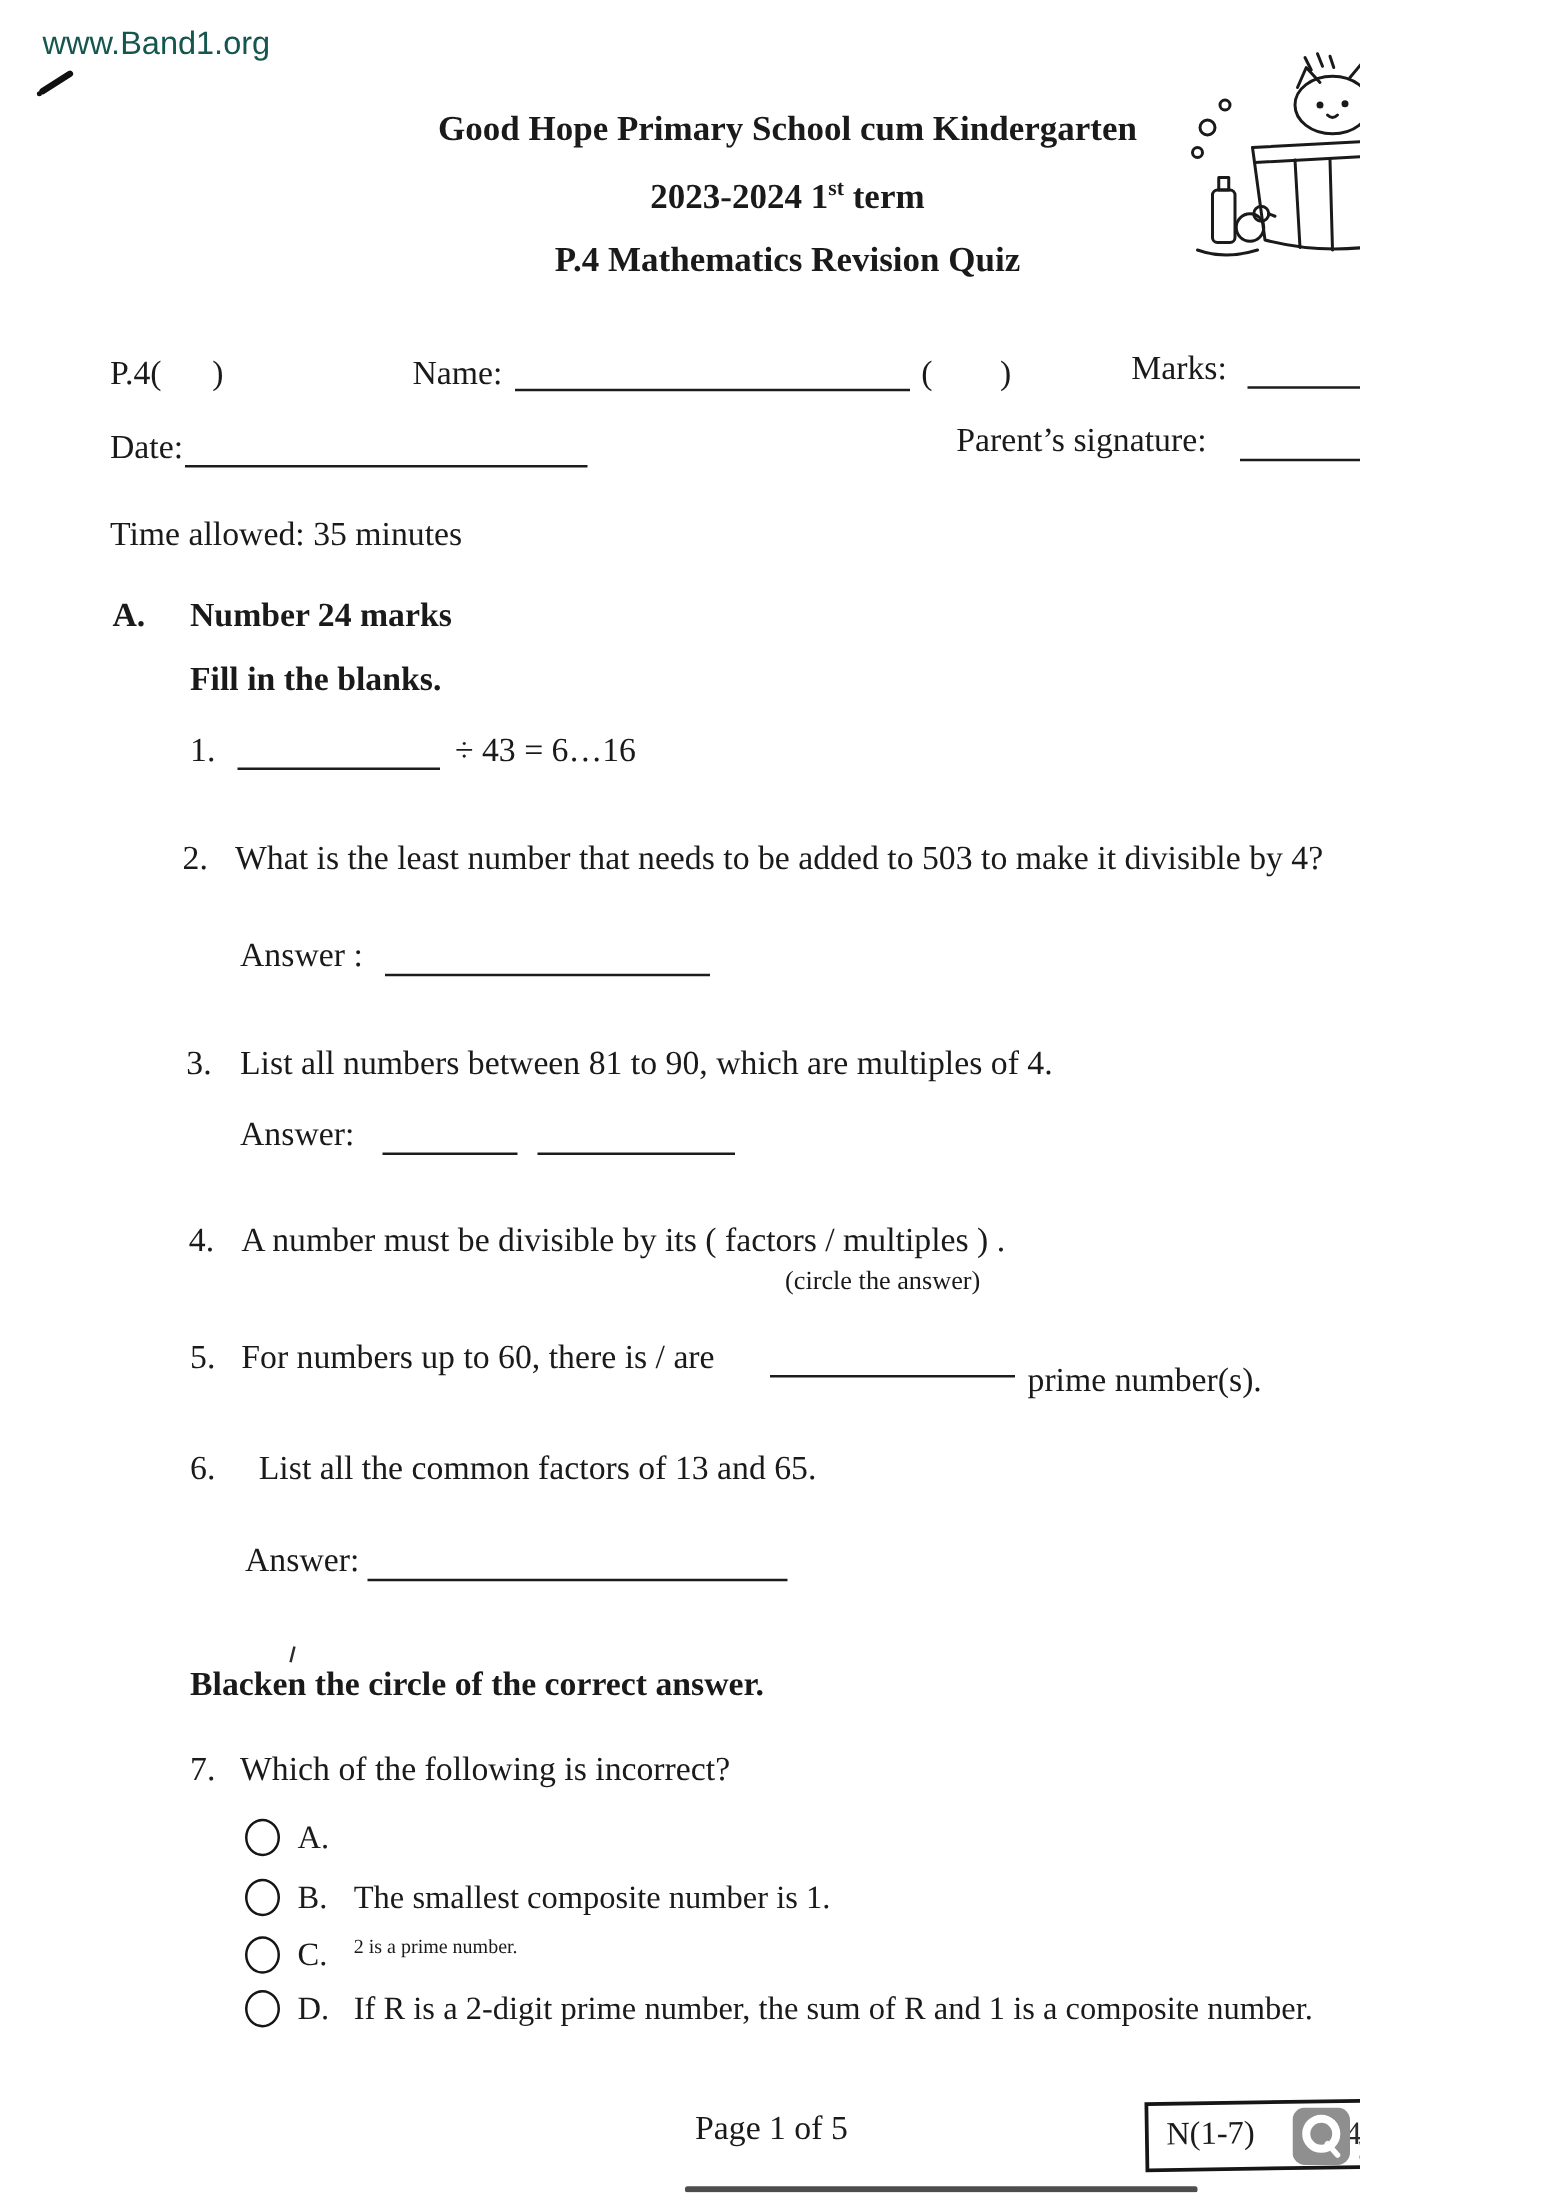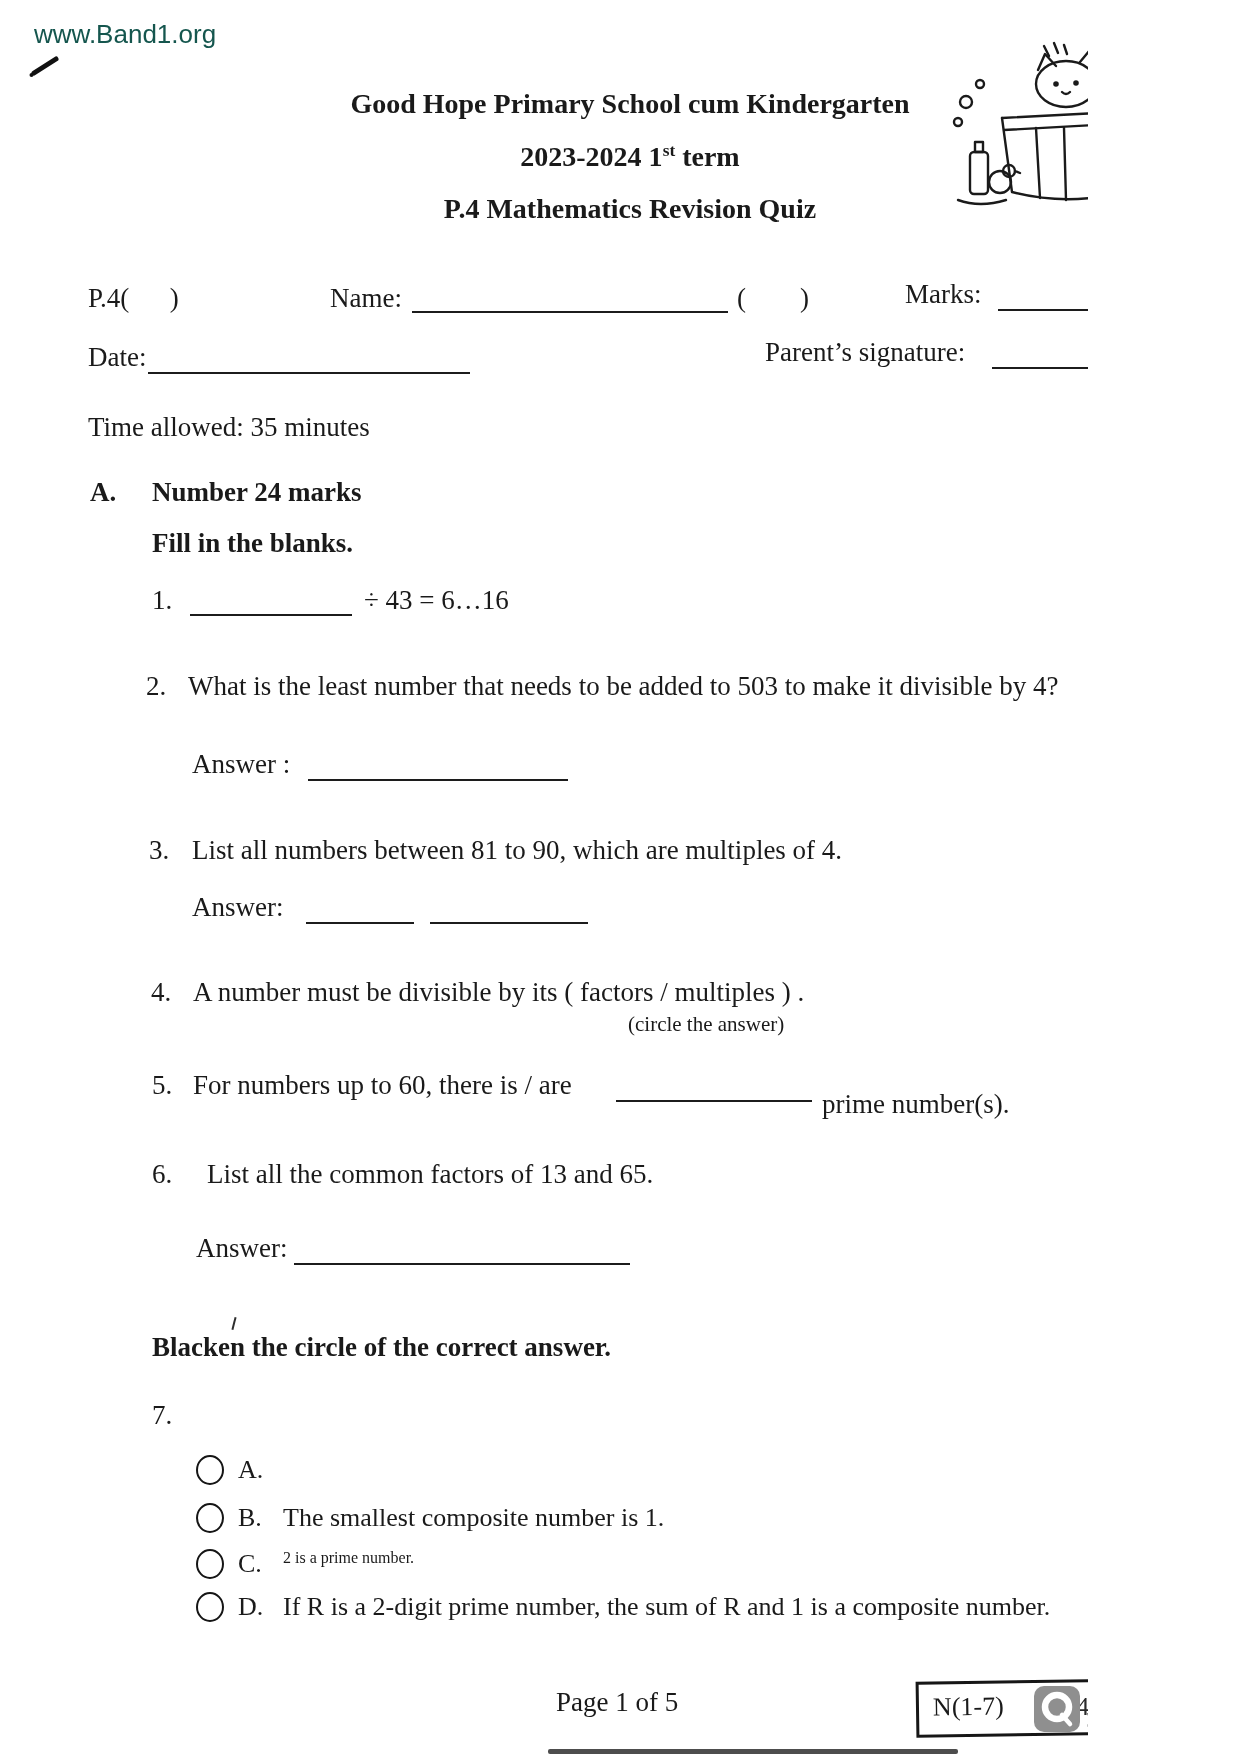--- a/index.html
+++ b/index.html
@@ -131,20 +131,21 @@
 
   <div class="abs t" style="left:152px;top:1159px;">6.</div>
   <div class="abs t" style="left:207px;top:1159px;">List all the common factors of 13 and 65.</div>
   <div class="abs t" style="left:196px;top:1233px;">Answer:</div>
   <div class="abs blank" style="left:294px;top:1263px;width:336px;"></div>
 
   <div class="abs t bold" style="left:152px;top:1332px;">Blacken the circle of the correct answer.</div>
   <div class="abs artifact" style="left:233px;top:1317px;width:2px;height:13px;transform:rotate(14deg);"></div>
 
   <div class="abs t" style="left:152px;top:1400px;">7.</div>
+  <div class="abs t" style="left:192px;top:1400px;">Which of the following is incorrect?</div>
 
   <div class="abs opt-circle" style="left:196px;top:1455px;"></div>
   <div class="abs t" style="left:238px;top:1455px;font-size:26px;">A.</div>
 
   <div class="abs opt-circle" style="left:196px;top:1503px;"></div>
   <div class="abs t" style="left:238px;top:1503px;font-size:26px;">B.</div>
   <div class="abs t" style="left:283px;top:1503px;font-size:26px;">The smallest composite number is 1.</div>
 
   <div class="abs opt-circle" style="left:196px;top:1549px;"></div>
   <div class="abs t" style="left:238px;top:1549px;font-size:26px;">C.</div>

